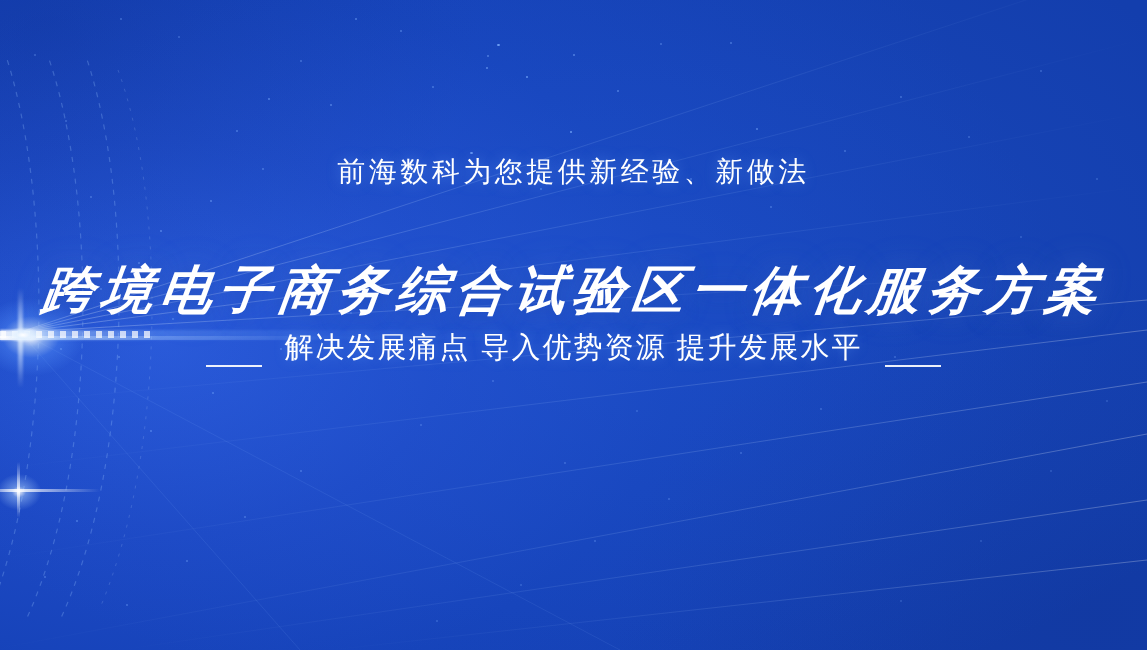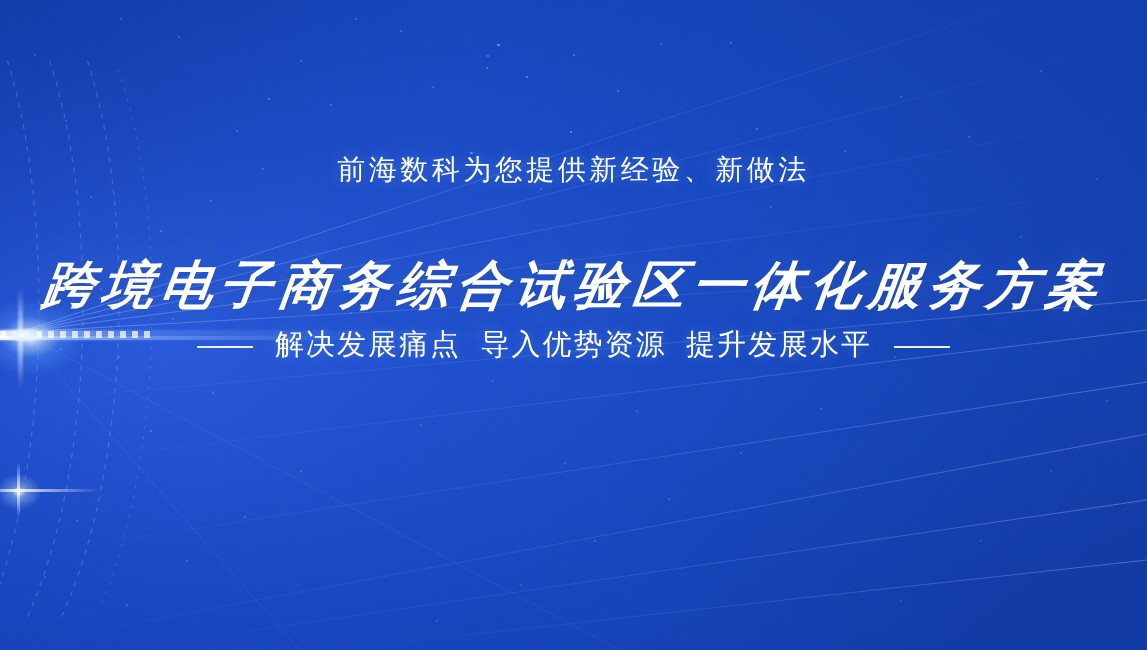--- a/index.html
+++ b/index.html
@@ -131,21 +131,20 @@
     background: linear-gradient(to bottom, rgba(160,200,255,0) 0%, rgba(255,255,255,0.8) 50%, rgba(160,200,255,0) 100%);
   }
 
   
   .content {
     position: absolute;
     inset: 0;
     display: flex;
     flex-direction: column;
     align-items: center;
-    font-family: Liberation Mono, monospace;
   }
 
   .subtitle {
     position: absolute;
     top: 152px;
     left: 0;
     right: 0;
     text-align: center;
     color: #ffffff;
     font-size: 28px;
@@ -172,21 +171,21 @@
     transform: skewX(-7deg);
     text-shadow: 0 2px 18px rgba(18,60,170,0.55), 0 0 34px rgba(150,195,255,0.25);
   }
 
   .tagline-row {
     position: absolute;
     top: 327px;
     left: 0;
     right: 0;
     display: flex;
-    align-items: center;
+    align-items: flex-end;
     justify-content: center;
     gap: 22px;
   }
   .rule {
     width: 56px;
     height: 2px;
     background: rgba(255,255,255,0.92);
     flex: none;
   }
   .tagline {

